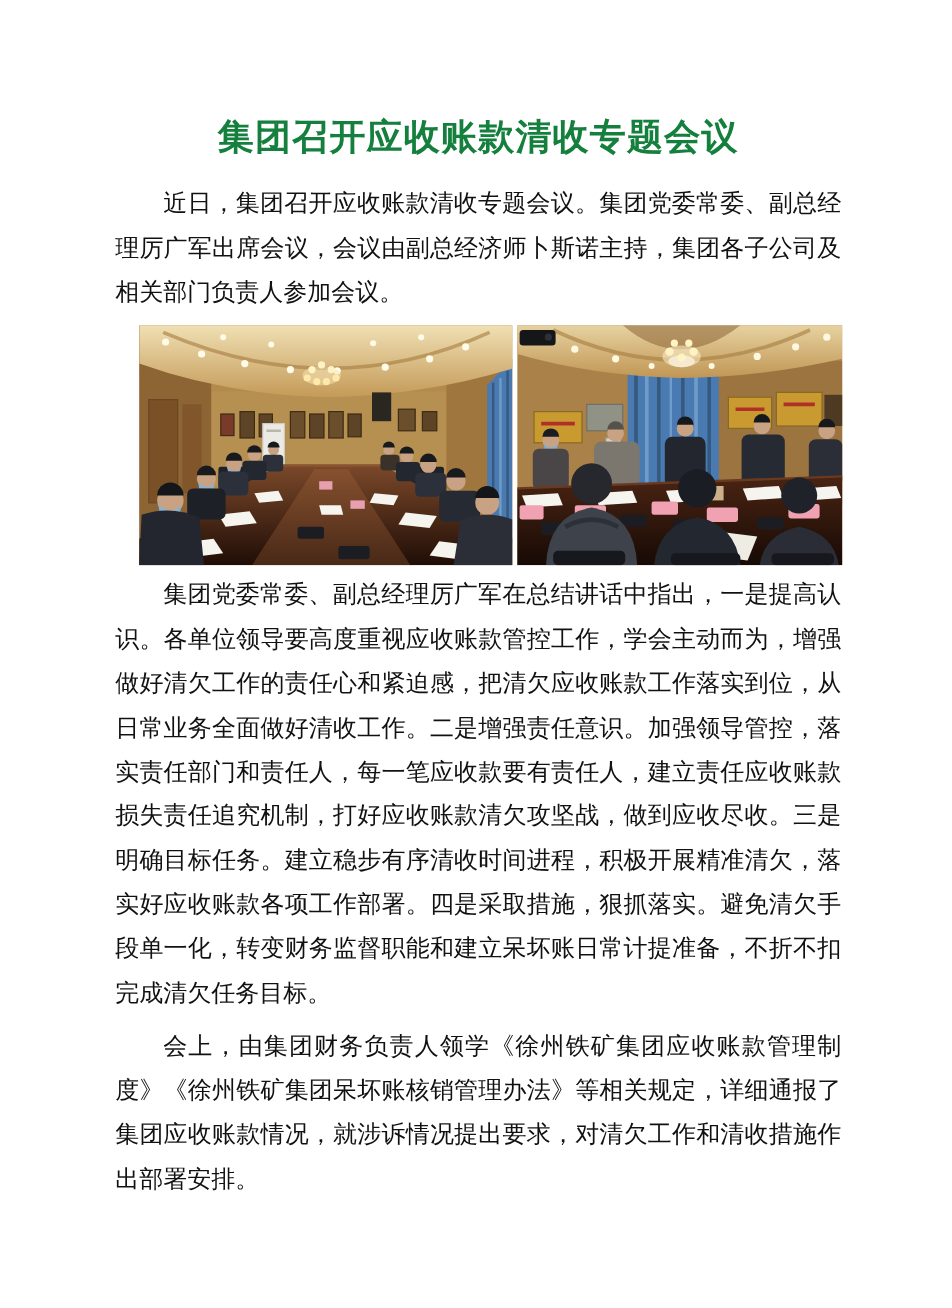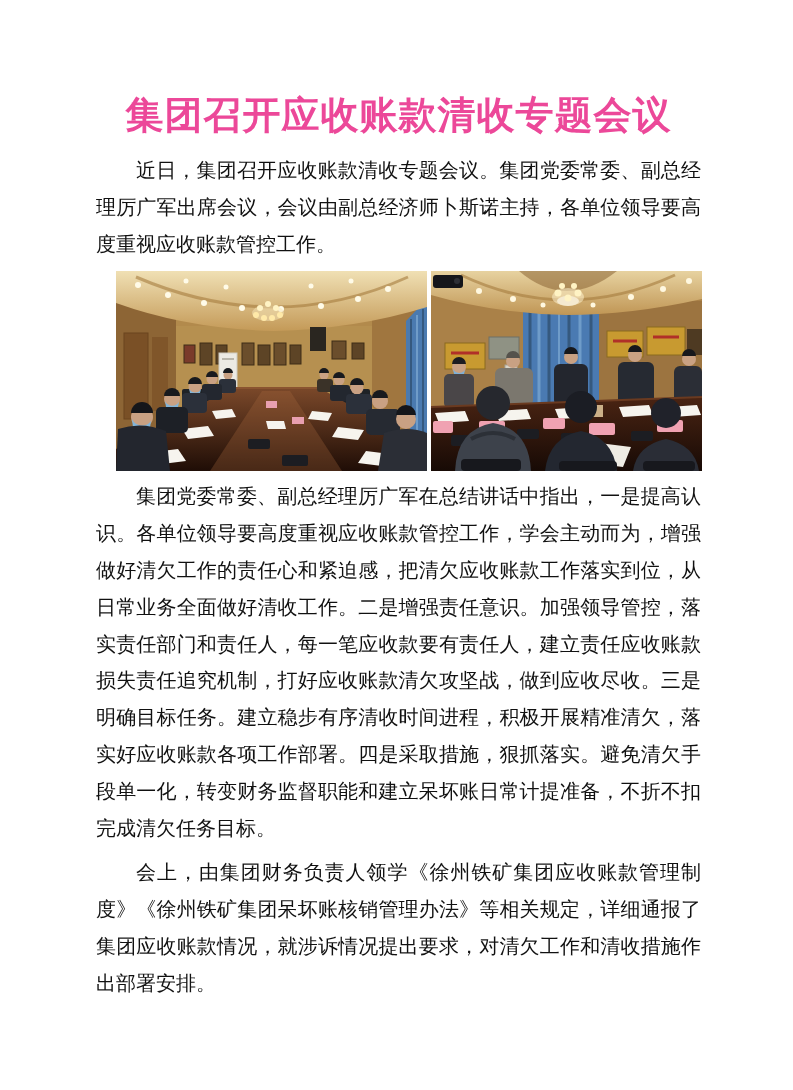--- a/index.html
+++ b/index.html
@@ -17,25 +17,25 @@
     color: #000000;
   }
   .content {
     position: absolute;
     left: 96px;
     top: 0;
     width: 605px;
   }
   .doc-title {
     margin: 93px 0 0 0;
-    font-size: 38px;
+    font-size: 30px;
     line-height: 44px;
     font-weight: 700;
     text-align: center;
-    color: #ec4899;
+    color: #15803d;
     letter-spacing: 1px;
   }
   .para {
     margin: 0;
     font-size: 20px;
     line-height: 36.8px;
     text-align: justify;
     text-justify: inter-ideograph;
     text-indent: 2em;
     color: #111111;
@@ -54,21 +54,21 @@
   }
 </style>
 </head>
 <body>
 
 <div class="page">
   <div class="content">
 
     <h1 class="doc-title">集团召开应收账款清收专题会议</h1>
 
-    <p class="para para-1">近日，集团召开应收账款清收专题会议。集团党委常委、副总经理厉广军出席会议，会议由副总经济师卜斯诺主持，各单位领导要高度重视应收账款管控工作。</p>
+    <p class="para para-1">近日，集团召开应收账款清收专题会议。集团党委常委、副总经理厉广军出席会议，会议由副总经济师卜斯诺主持，集团各子公司及相关部门负责人参加会议。</p>
 
     <div class="photo-row">
 
       <svg class="photo" width="311" height="200" viewBox="0 0 311 200" xmlns="http://www.w3.org/2000/svg">
         <defs>
           <linearGradient id="lpCeil" x1="0" y1="0" x2="0" y2="1">
             <stop offset="0" stop-color="#f0e0b4"></stop>
             <stop offset="1" stop-color="#c49a58"></stop>
           </linearGradient>
           <linearGradient id="lpTable" x1="0" y1="0" x2="0" y2="1">

